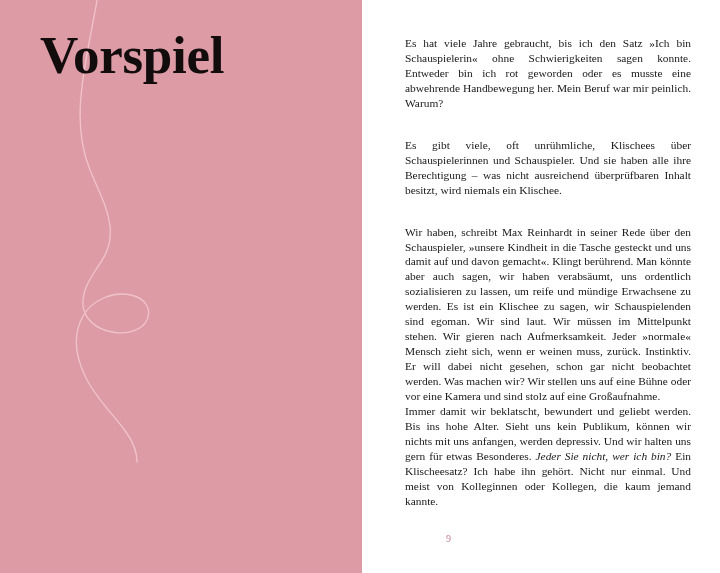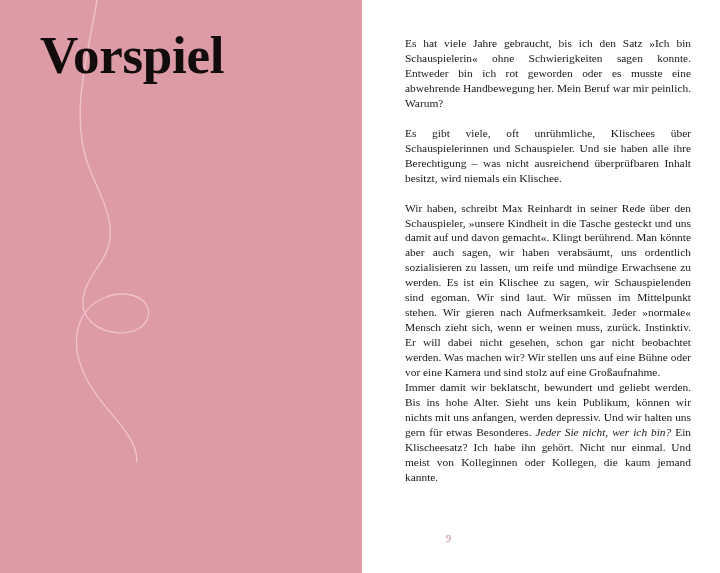--- a/index.html
+++ b/index.html
@@ -63,21 +63,21 @@
     font-size: 11.4px;
     line-height: 14.95px;
     color: #1a1618;
     text-align: justify;
     text-justify: inter-word;
     hyphens: manual;
     font-family: Liberation Serif, serif;
     -webkit-hyphens: manual;
   }
   .body-par + .body-par.spaced {
-    margin-top: 15px;
+    margin-top: 27px;
   }
   .body-par + .body-par.tight {
     margin-top: 0;
   }
   .body-par em {
     font-style: italic;
   }
 
   .page-number {
     position: absolute;

